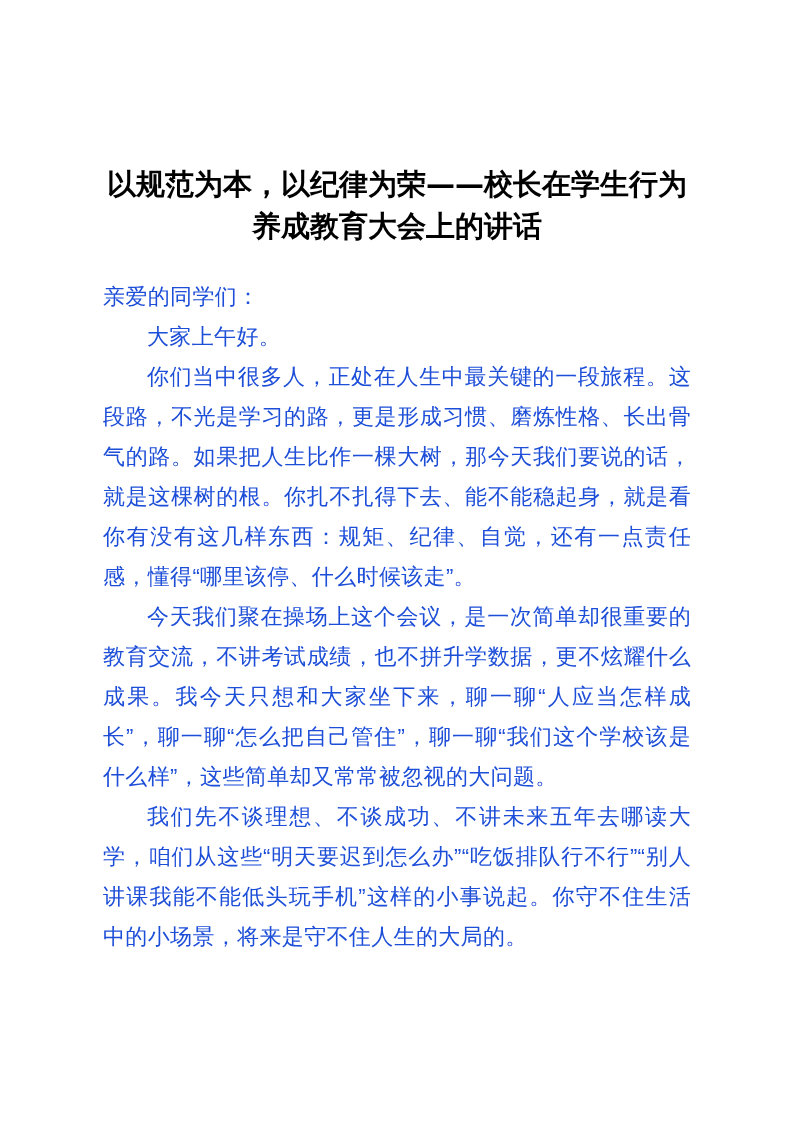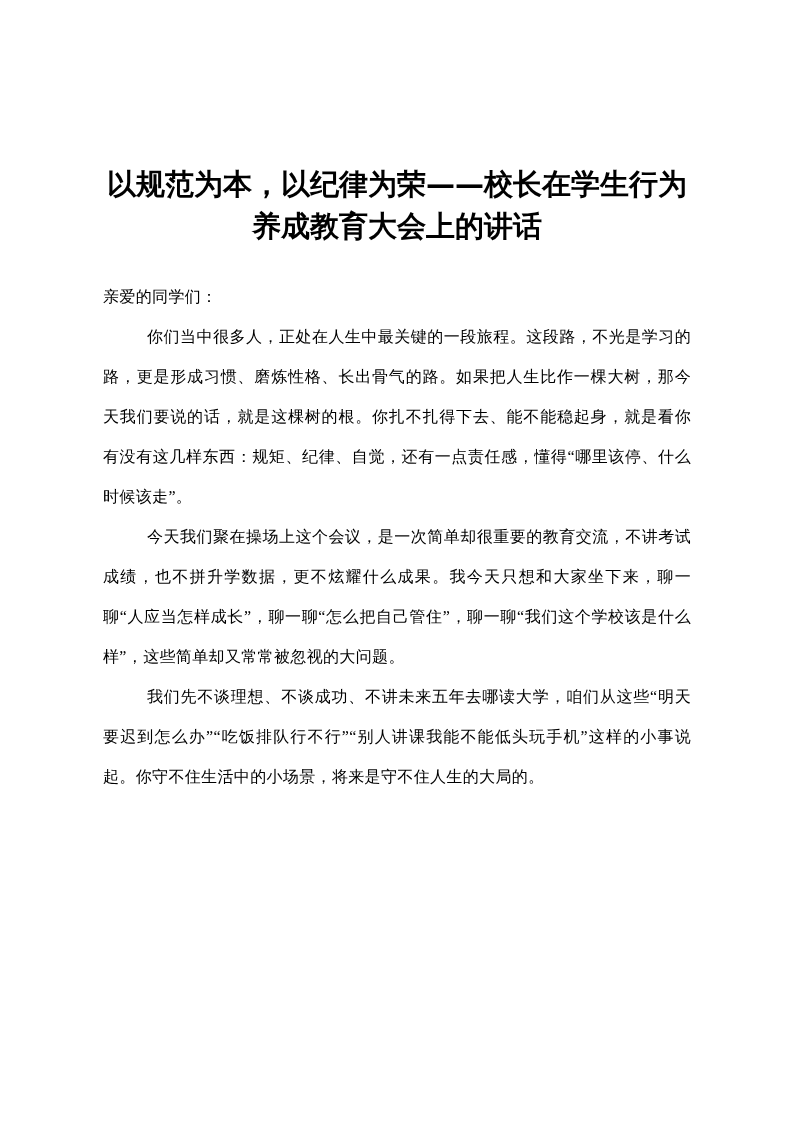--- a/index.html
+++ b/index.html
@@ -31,24 +31,24 @@
     font-size: 29px;
     line-height: 42px;
     color: #000000;
     text-align: center;
     letter-spacing: 0px;
     margin: 0 0 10px 0;
     word-break: break-all;
   }
 
   .para {
-    font-family: Liberation Serif, serif;
-    font-size: 16px;
+    font-family: Liberation Sans, sans-serif;
+    font-size: 22px;
     line-height: 40px;
-    color: #000000;
+    color: #1d4ed8;
     text-align: justify;
     text-justify: inter-character;
     margin: 0;
     word-break: break-all;
     letter-spacing: 0.35px;
   }
 
   .para + .para {
     margin-top: 0px;
   }
@@ -71,18 +71,19 @@
 <div class="page">
   <div class="doc-body">
 
     <h1 class="doc-title">
       <span>以规范为本，以纪律为荣——校长在学生</span><span>行为养成教育大会上的讲话</span>
     </h1>
 
     <div class="spacer-after-title"></div>
 
     <p class="para salutation">亲爱的同学们：</p>
+    <p class="para indent">大家上午好。</p>
     <p class="para indent">你们当中很多人，正处在人生中最关键的一段旅程。这段路，不光是学习的路，更是形成习惯、磨炼性格、长出骨气的路。如果把人生比作一棵大树，那今天我们要说的话，就是这棵树的根。你扎不扎得下去、能不能稳起身，就是看你有没有这几样东西：规矩、纪律、自觉，还有一点责任感，懂得“哪里该停、什么时候该走”。</p>
     <p class="para indent">今天我们聚在操场上这个会议，是一次简单却很重要的教育交流，不讲考试成绩，也不拼升学数据，更不炫耀什么成果。我今天只想和大家坐下来，聊一聊“人应当怎样成长”，聊一聊“怎么把自己管住”，聊一聊“我们这个学校该是什么样”，这些简单却又常常被忽视的大问题。</p>
     <p class="para indent">我们先不谈理想、不谈成功、不讲未来五年去哪读大学，咱们从这些“明天要迟到怎么办”“吃饭排队行不行”“别人讲课我能不能低头玩手机”这样的小事说起。你守不住生活中的小场景，将来是守不住人生的大局的。</p>
 
   </div>
 </div>
 
 </body></html>

